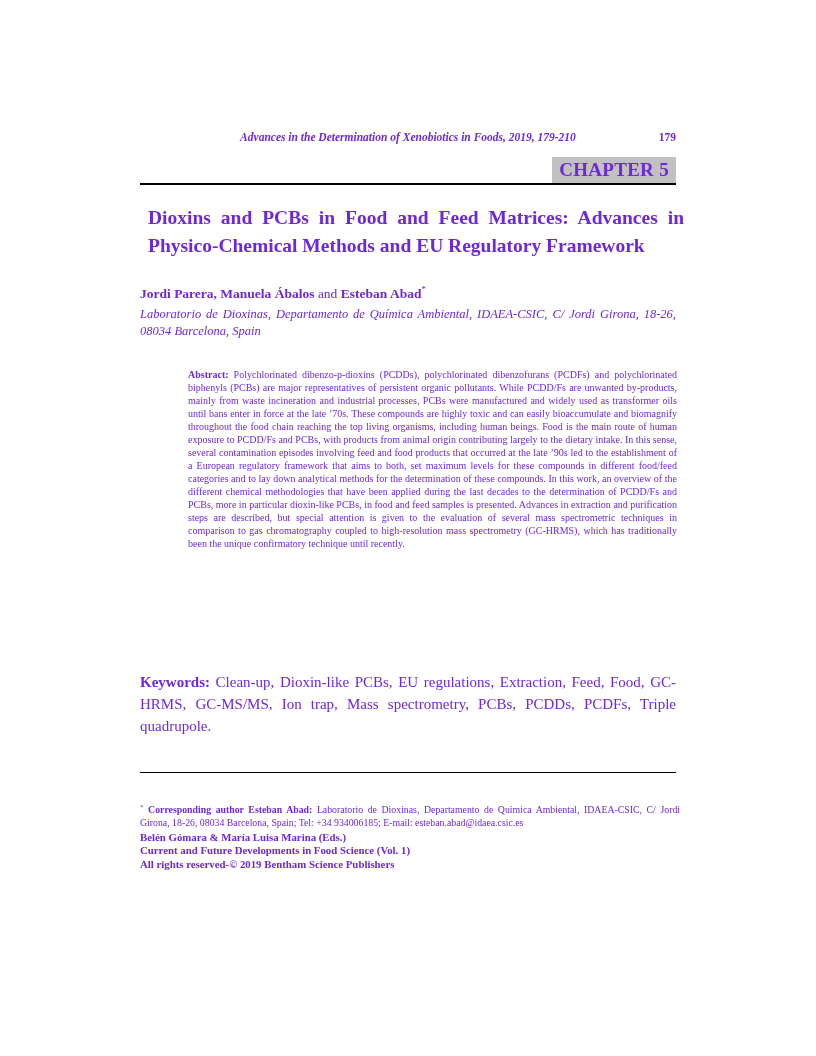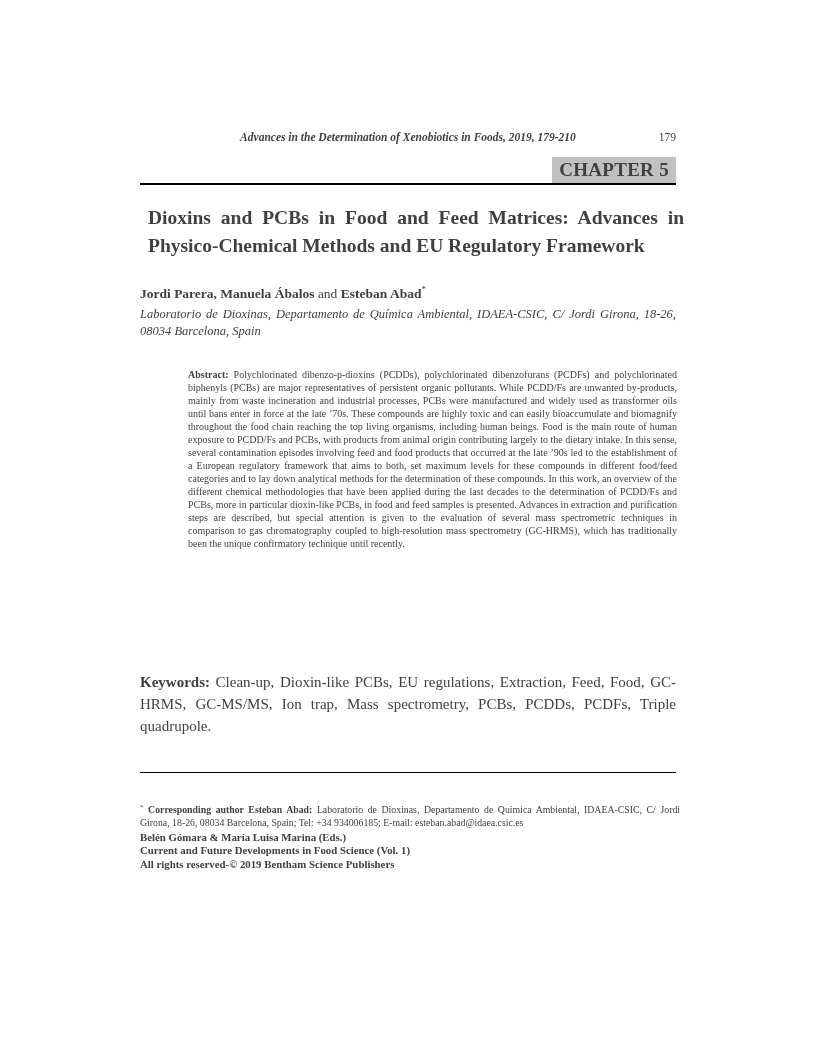--- a/index.html
+++ b/index.html
@@ -5,41 +5,41 @@
   html, body {
     margin: 0;
     padding: 0;
     background: #ffffff;
   }
   .page {
     position: relative;
     width: 816px;
     height: 1056px;
     background: #ffffff;
-    color: #404040;
+    color: #6d28d9;
     font-family: "Liberation Serif", "DejaVu Serif", serif;
     overflow: hidden;
   }
   .abs { position: absolute; }
 
   
   .running-header {
     top: 131px; left: 140px; width: 536px;
     font-size: 11.5px;
   }
   .running-header .journal {
     display: block;
     text-align: center;
     font-weight: bold;
     font-style: italic;
   }
   .running-header .pagenum {
     position: absolute;
     right: 0; top: 0;
-    font-weight: normal;
+    font-weight: bold;
     font-style: normal;
   }
 
   
   .chapter-row {
     top: 157px; left: 140px; width: 536px;
     border-bottom: 2.5px solid #000000;
     display: flex;
     justify-content: flex-end;
     align-items: flex-end;

